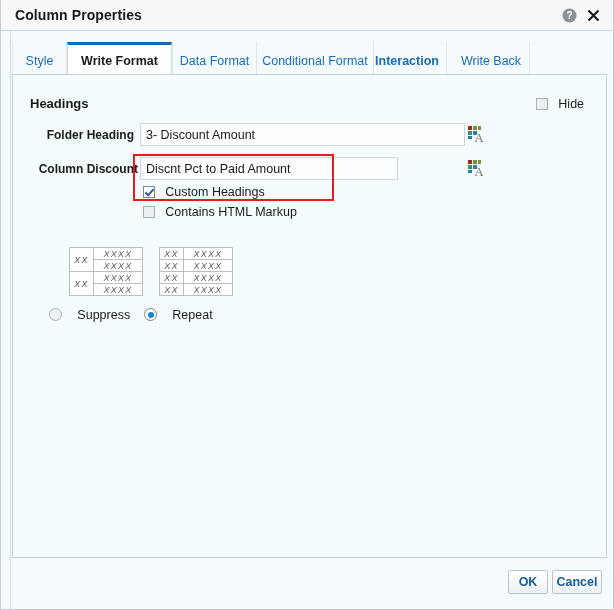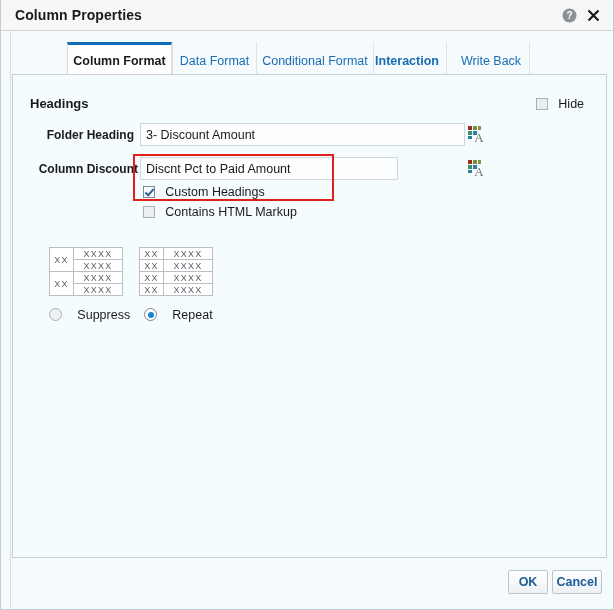--- a/index.html
+++ b/index.html
@@ -218,22 +218,23 @@
   }
   .cblabel {
     font-size: 12.5px;
     color: #1a1a1a;
     margin-left: 7px;
   }
 
   
   #sample-wrap {
     position: absolute;
-    left: 36px;
+    left: 56px;
     top: 172px;
+    font-style: italic;
   }
   .sample-table {
     border-collapse: collapse;
     border-spacing: 0;
     float: left;
     background: #ffffff;
     border: 1px solid #b9bfc5;
   }
   .sample-table td {
     border: 1px solid #b9bfc5;
@@ -344,22 +345,25 @@
     <div id="close-icon">
       <svg width="15" height="15" viewBox="0 0 15 15">
         <path d="M2.5 2.5 L12.5 12.5 M12.5 2.5 L2.5 12.5" stroke="#1a1a1a" stroke-width="2.2" stroke-linecap="butt"></path>
       </svg>
     </div>
   </div>
 
   <div id="left-strip"></div>
 
   <div id="tabstrip">
+    <div class="tab inactive" style="left:0px; width:55px;">
+      <span>Style</span>
+    </div>
     <div class="tab active" style="left:55px; width:105px;">
-      <span>Column Format</span>
+      <span>Write Format</span>
     </div>
     <div class="tab inactive" style="left:160px; width:85px;">
       <span>Data Format</span>
     </div>
     <div class="tab inactive" style="left:245px; width:117px; border-left:none;">
       <span>Conditional Format</span>
     </div>
     <div class="tab inactive" style="left:356px; width:79px; border-left:none;font-weight:bold;">
       <span>Interaction</span>
     </div>

